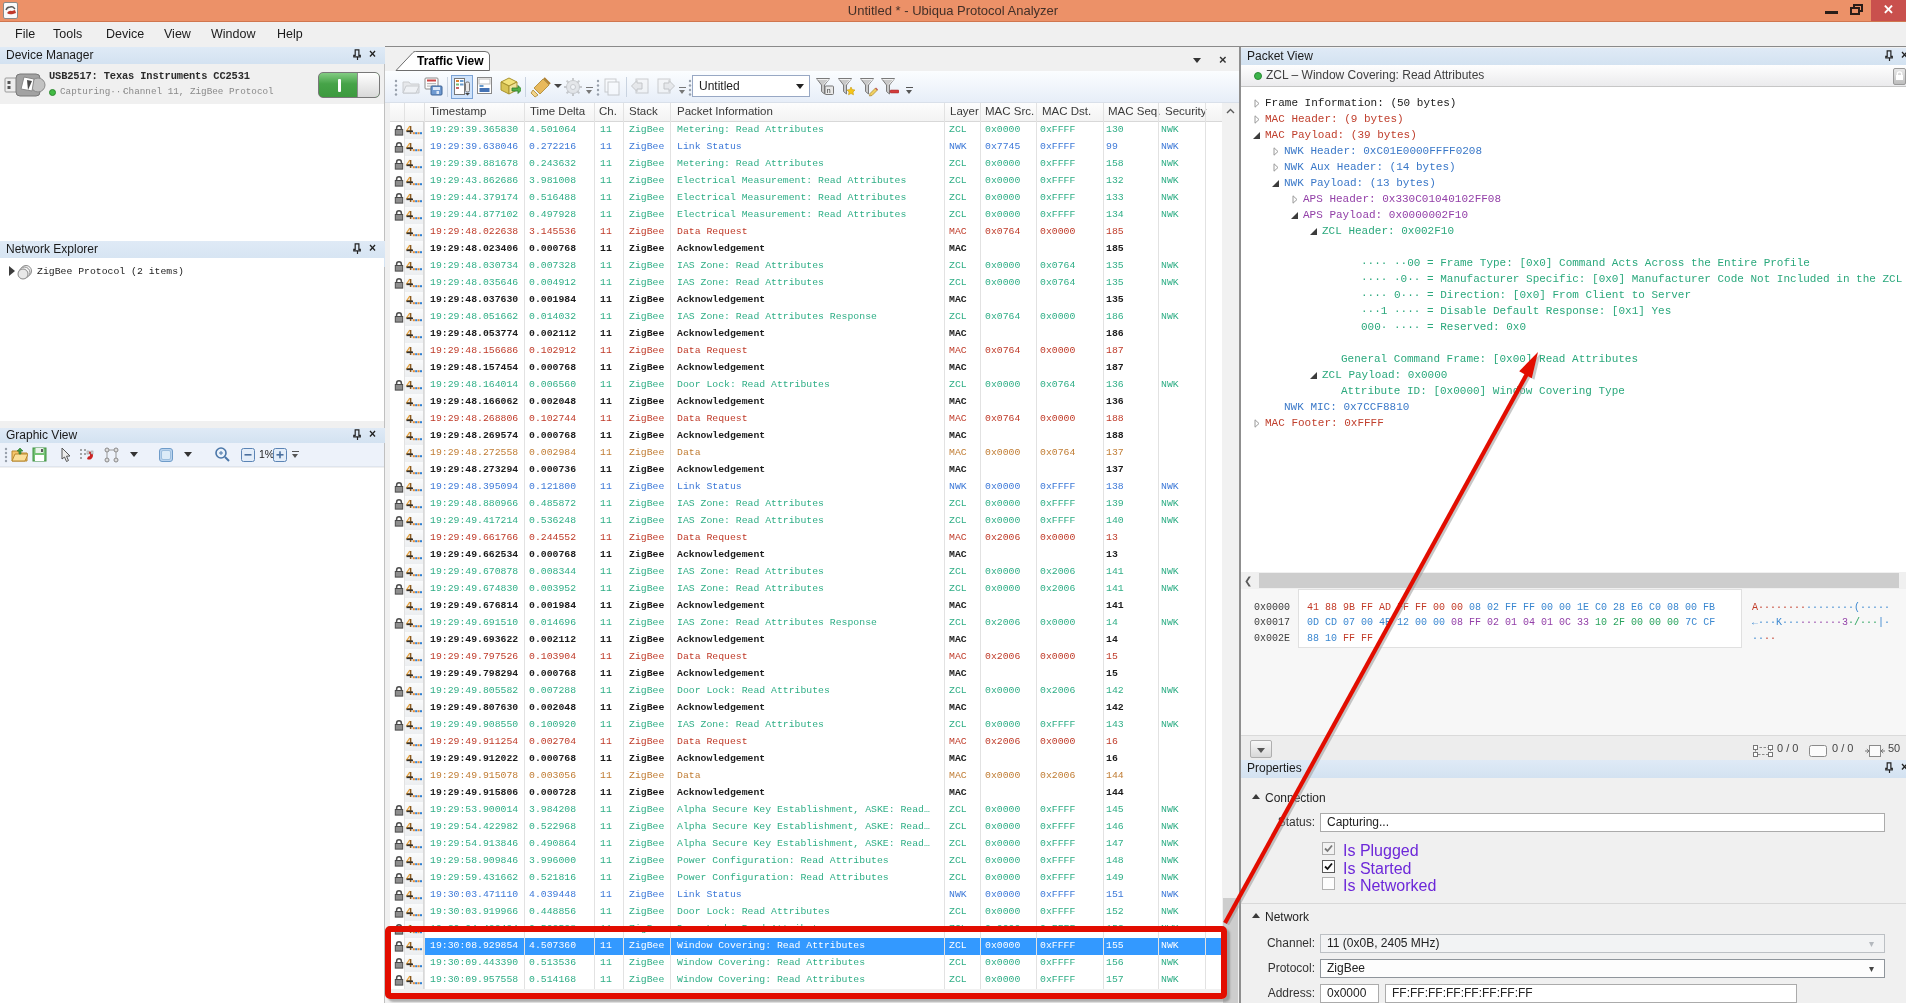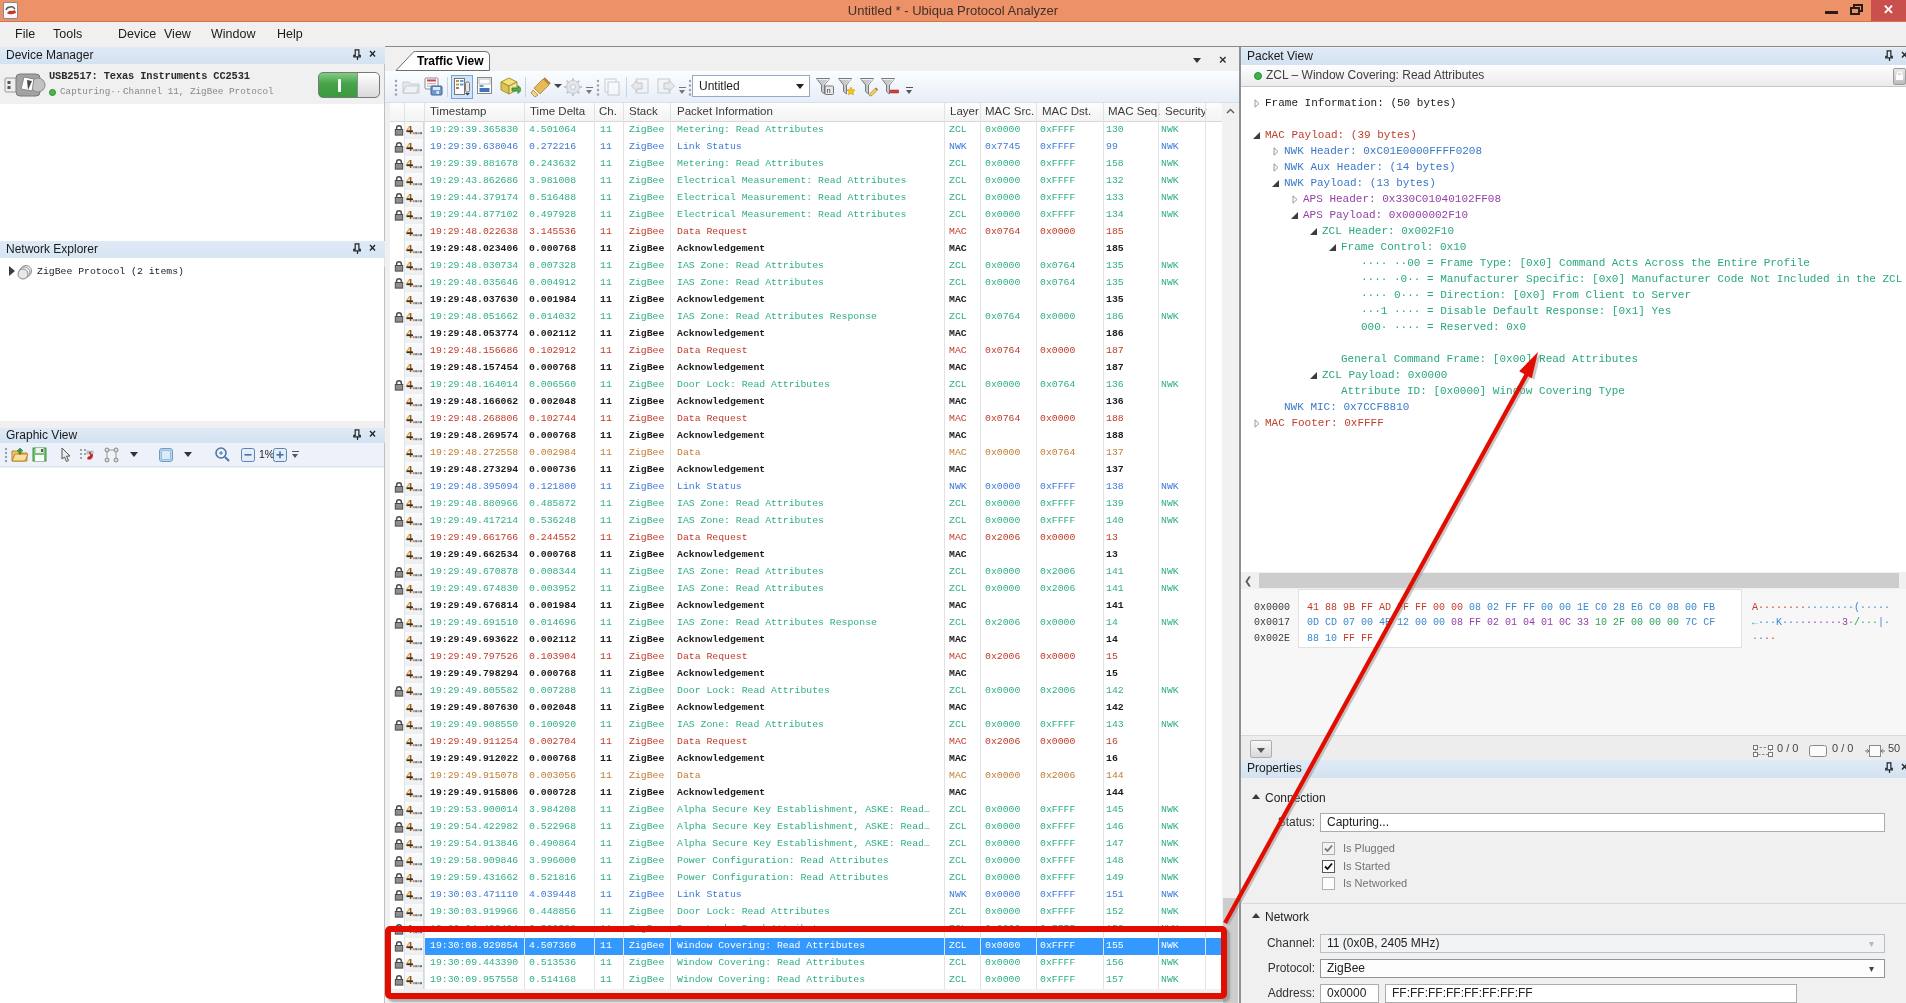--- a/index.html
+++ b/index.html
@@ -95,21 +95,21 @@
 #pvddbtn i{position:absolute;left:6px;top:7px;width:0;height:0;border-top:5px solid #555;border-left:4px solid transparent;border-right:4px solid transparent}
 .pvstat{position:absolute;top:6px;font-size:11px;color:#454545}
 .statico{position:absolute;top:8px;border:1px solid #8a8a8a}
 #props{position:absolute;left:1241px;top:780px;width:665px;height:223px;background:#f0f0f0}
 .sechead{position:absolute;font-size:12px;color:#1f1f1f}
 .sectri{position:absolute;width:0;height:0;border-bottom:5px solid #3a3a3a;border-left:4.5px solid transparent;border-right:4.5px solid transparent}
 .plabel{position:absolute;font-size:12px;color:#333;text-align:right;width:80px}
 .pfield{position:absolute;background:#fff;border:1px solid #ababab;font-size:12px;color:#222}
 .pfield span{position:absolute;left:6px;top:1px}
 .cbox{position:absolute;width:13px;height:13px;background:#fdfdfd;border:1px solid #8e8e8e}
-.cblabel{position:absolute;font-size:11px;color:#737373}
+.cblabel{position:absolute;font-size:16px;color:#6d28d9}
 .chev{position:absolute;font-size:10px}
 #propdivider{position:absolute;left:1241px;top:903px;width:665px;height:1px;background:#d8d8d8}
 
 #redrect{position:absolute;left:385px;top:926px;width:842px;height:73px;border:6px solid #e20d00;border-radius:5px;box-shadow:3px 3px 2px rgba(110,110,110,0.5);z-index:50}
 #arrowsvg{position:absolute;left:0;top:0;width:1906px;height:1003px;z-index:60;pointer-events:none}
 </style></head><body>
 
 <div id="title">
  <div class="tt">Untitled * - Ubiqua Protocol Analyzer</div>
  <div id="appico">
@@ -122,21 +122,21 @@
  <div id="maxico">
       <div class="b1"></div>
       <div class="b2"></div>
     </div>
  <div id="closebtn">✕</div>
 </div>
 
 <div id="menubar">
  <span style="left:15px">File</span>
     <span style="left:53px">Tools</span>
-    <span style="left:118px">Device</span>
+    <span style="left:106px">Device</span>
  <span style="left:164px">View</span>
     <span style="left:211px">Window</span>
     <span style="left:277px">Help</span>
 </div>
 <div id="topline"></div>
 <div id="leftborder"></div>
 
 <div class="phead" style="left:0;top:47px;width:385px;height:17px">
  <span class="cap">Device Manager</span>
  <svg class="pin" style="left:352px;top:2px" width="11" height="13" viewBox="0 0 11 13">
@@ -1760,20 +1760,26 @@
       <rect x="1" y="4" width="7" height="5" fill="#fff"></rect>
     </svg>
   </div>
 <div id="pvtree">
 <div class="tl tk" style="top:9px">
       <svg class="tri" style="left:13px" width="6" height="9" viewBox="0 0 6 9">
         <path d="M1 0.8 L5 4.5 L1 8.2 Z" fill="#fdfdfd" stroke="#9a9a9a" stroke-width="1"></path>
       </svg>
       <span style="left:24px">Frame Information: (50 bytes)</span>
     </div>
+<div class="tl tm" style="top:25px">
+      <svg class="tri" style="left:13px" width="6" height="9" viewBox="0 0 6 9">
+        <path d="M1 0.8 L5 4.5 L1 8.2 Z" fill="#fdfdfd" stroke="#9a9a9a" stroke-width="1"></path>
+      </svg>
+      <span style="left:24px">MAC Header: (9 bytes)</span>
+    </div>
 <div class="tl tm" style="top:41px">
       <svg class="tri" style="left:11px" width="9" height="9" viewBox="0 0 9 9">
         <path d="M8 1 L8 8 L1 8 Z" fill="#3c3c3c"></path>
       </svg>
       <span style="left:24px">MAC Payload: (39 bytes)</span>
     </div>
 <div class="tl tn" style="top:57px">
       <svg class="tri" style="left:32px" width="6" height="9" viewBox="0 0 6 9">
         <path d="M1 0.8 L5 4.5 L1 8.2 Z" fill="#fdfdfd" stroke="#9a9a9a" stroke-width="1"></path>
       </svg>
@@ -1801,26 +1807,20 @@
       <svg class="tri" style="left:49px" width="9" height="9" viewBox="0 0 9 9">
         <path d="M8 1 L8 8 L1 8 Z" fill="#3c3c3c"></path>
       </svg>
       <span style="left:62px">APS Payload: 0x0000002F10</span>
     </div>
 <div class="tl tz" style="top:137px">
       <svg class="tri" style="left:68px" width="9" height="9" viewBox="0 0 9 9">
         <path d="M8 1 L8 8 L1 8 Z" fill="#3c3c3c"></path>
       </svg>
       <span style="left:81px">ZCL Header: 0x002F10</span>
-    </div>
-<div class="tl tz" style="top:153px">
-      <svg class="tri" style="left:87px" width="9" height="9" viewBox="0 0 9 9">
-        <path d="M8 1 L8 8 L1 8 Z" fill="#3c3c3c"></path>
-      </svg>
-      <span style="left:100px">Frame Control: 0x10</span>
     </div>
 <div class="tl tz" style="top:169px">
       <span style="left:120px">···· ··00 = Frame Type: [0x0] Command Acts Across the Entire Profile</span>
     </div>
 <div class="tl tz" style="top:185px">
       <span style="left:120px">···· ·0·· = Manufacturer Specific: [0x0] Manufacturer Code Not Included in the ZCL</span>
     </div>
 <div class="tl tz" style="top:201px">
       <span style="left:120px">···· 0··· = Direction: [0x0] From Client to Server</span>
     </div>

